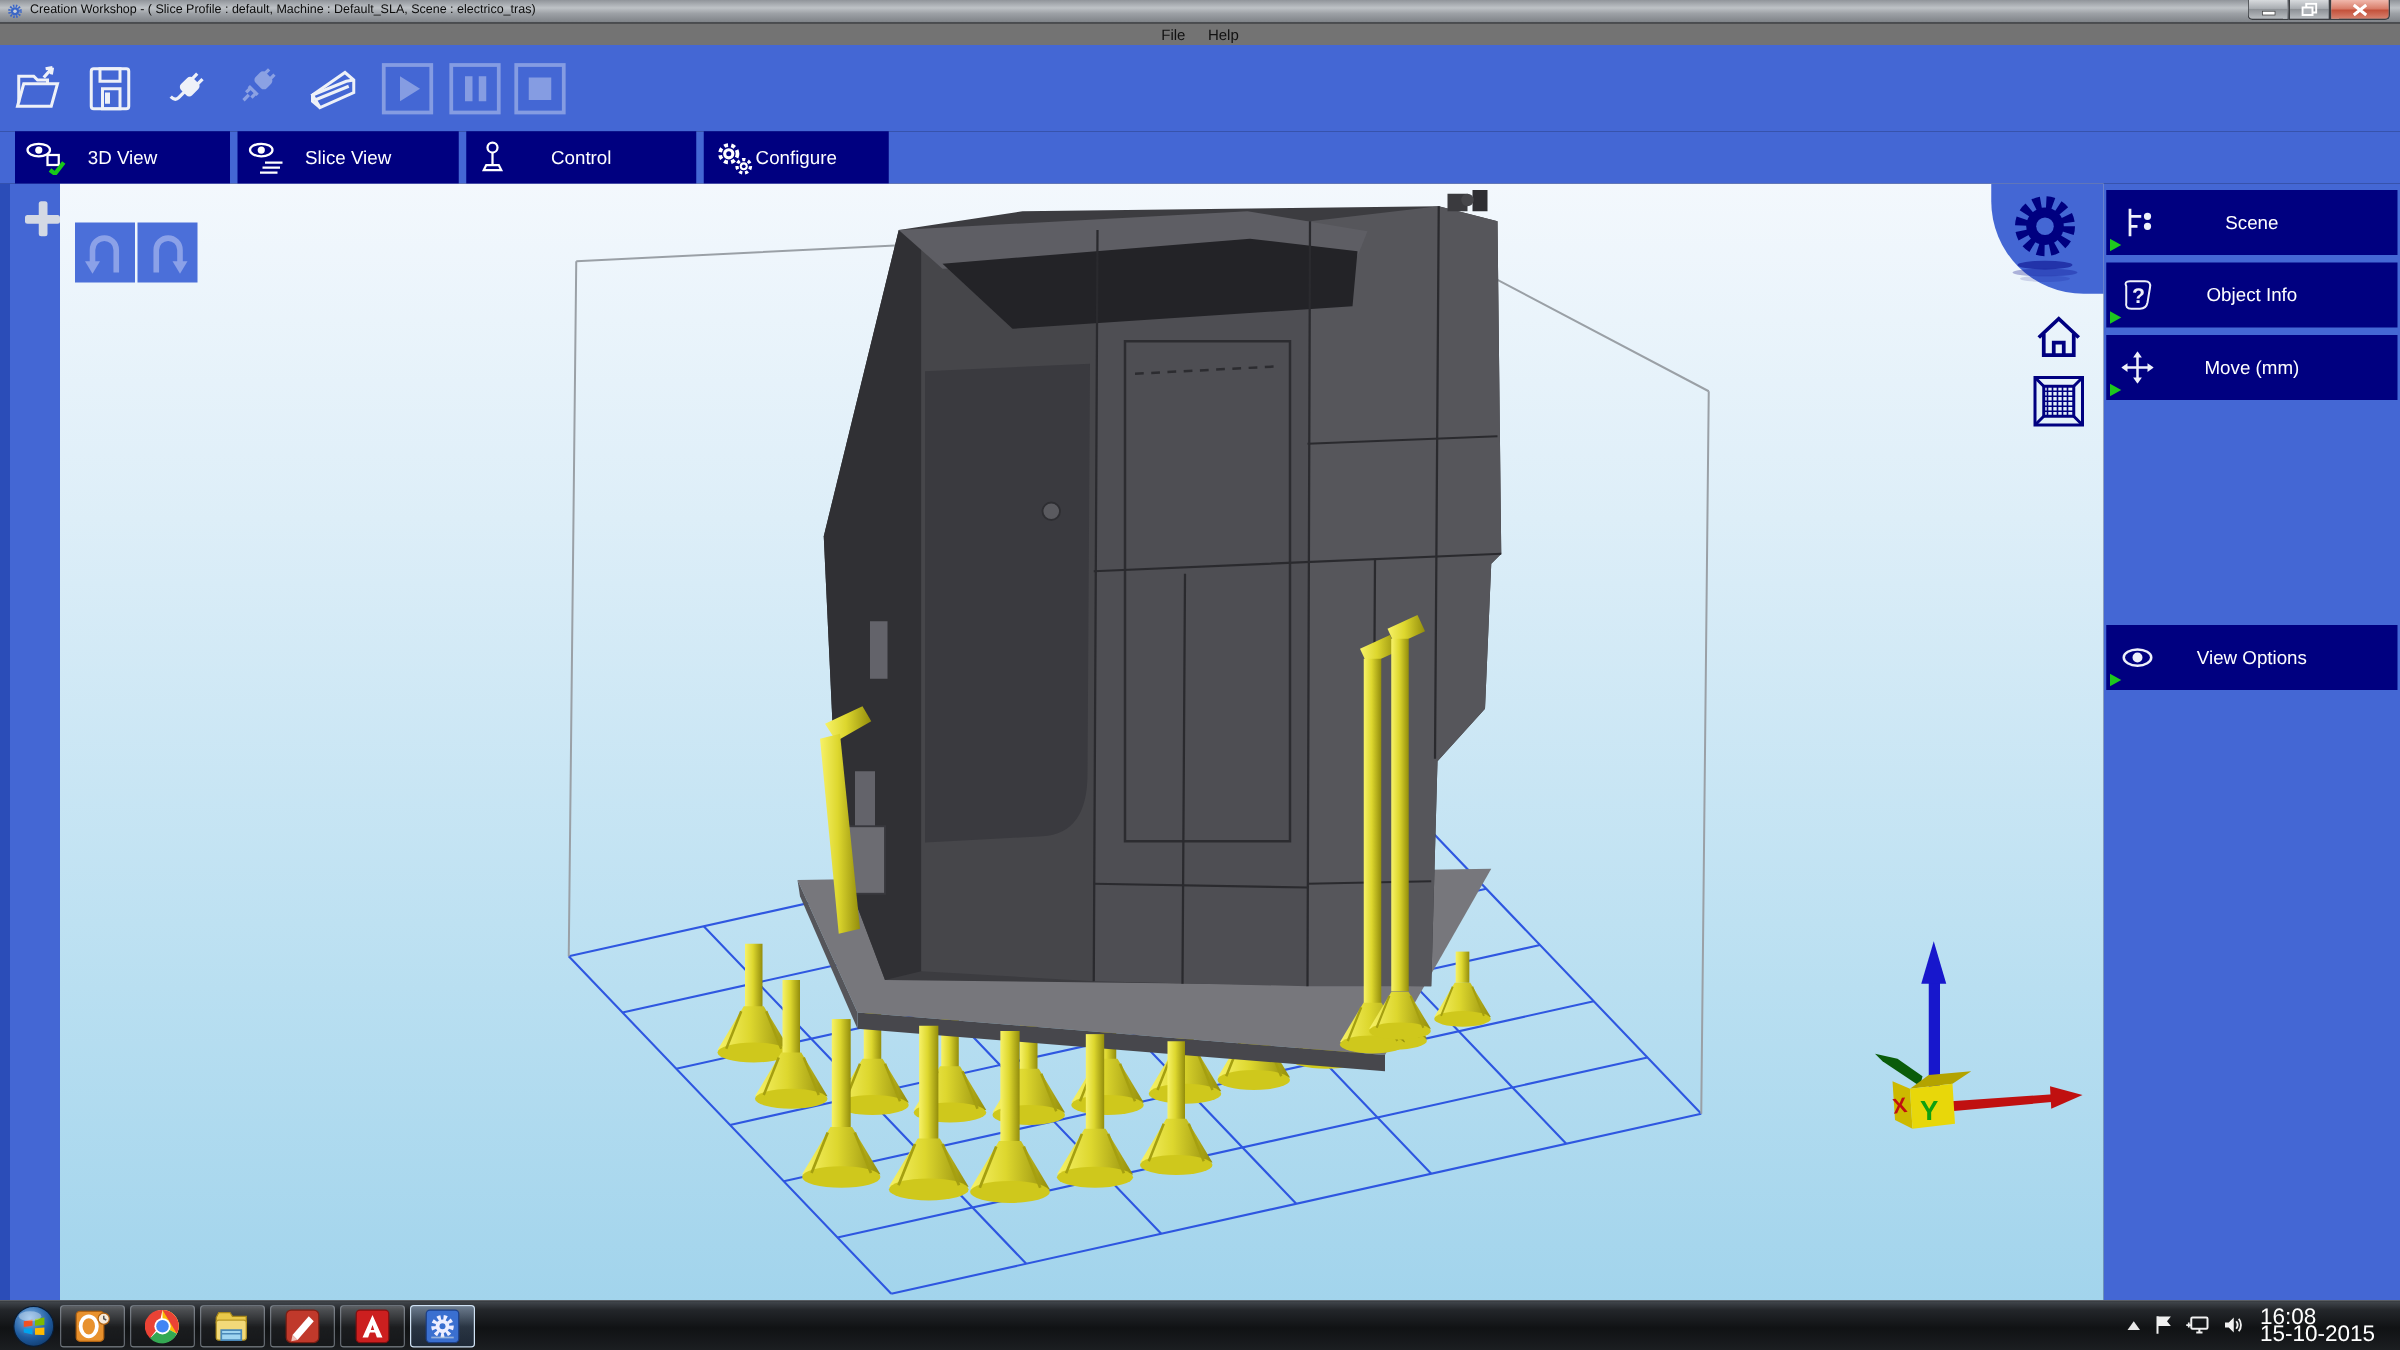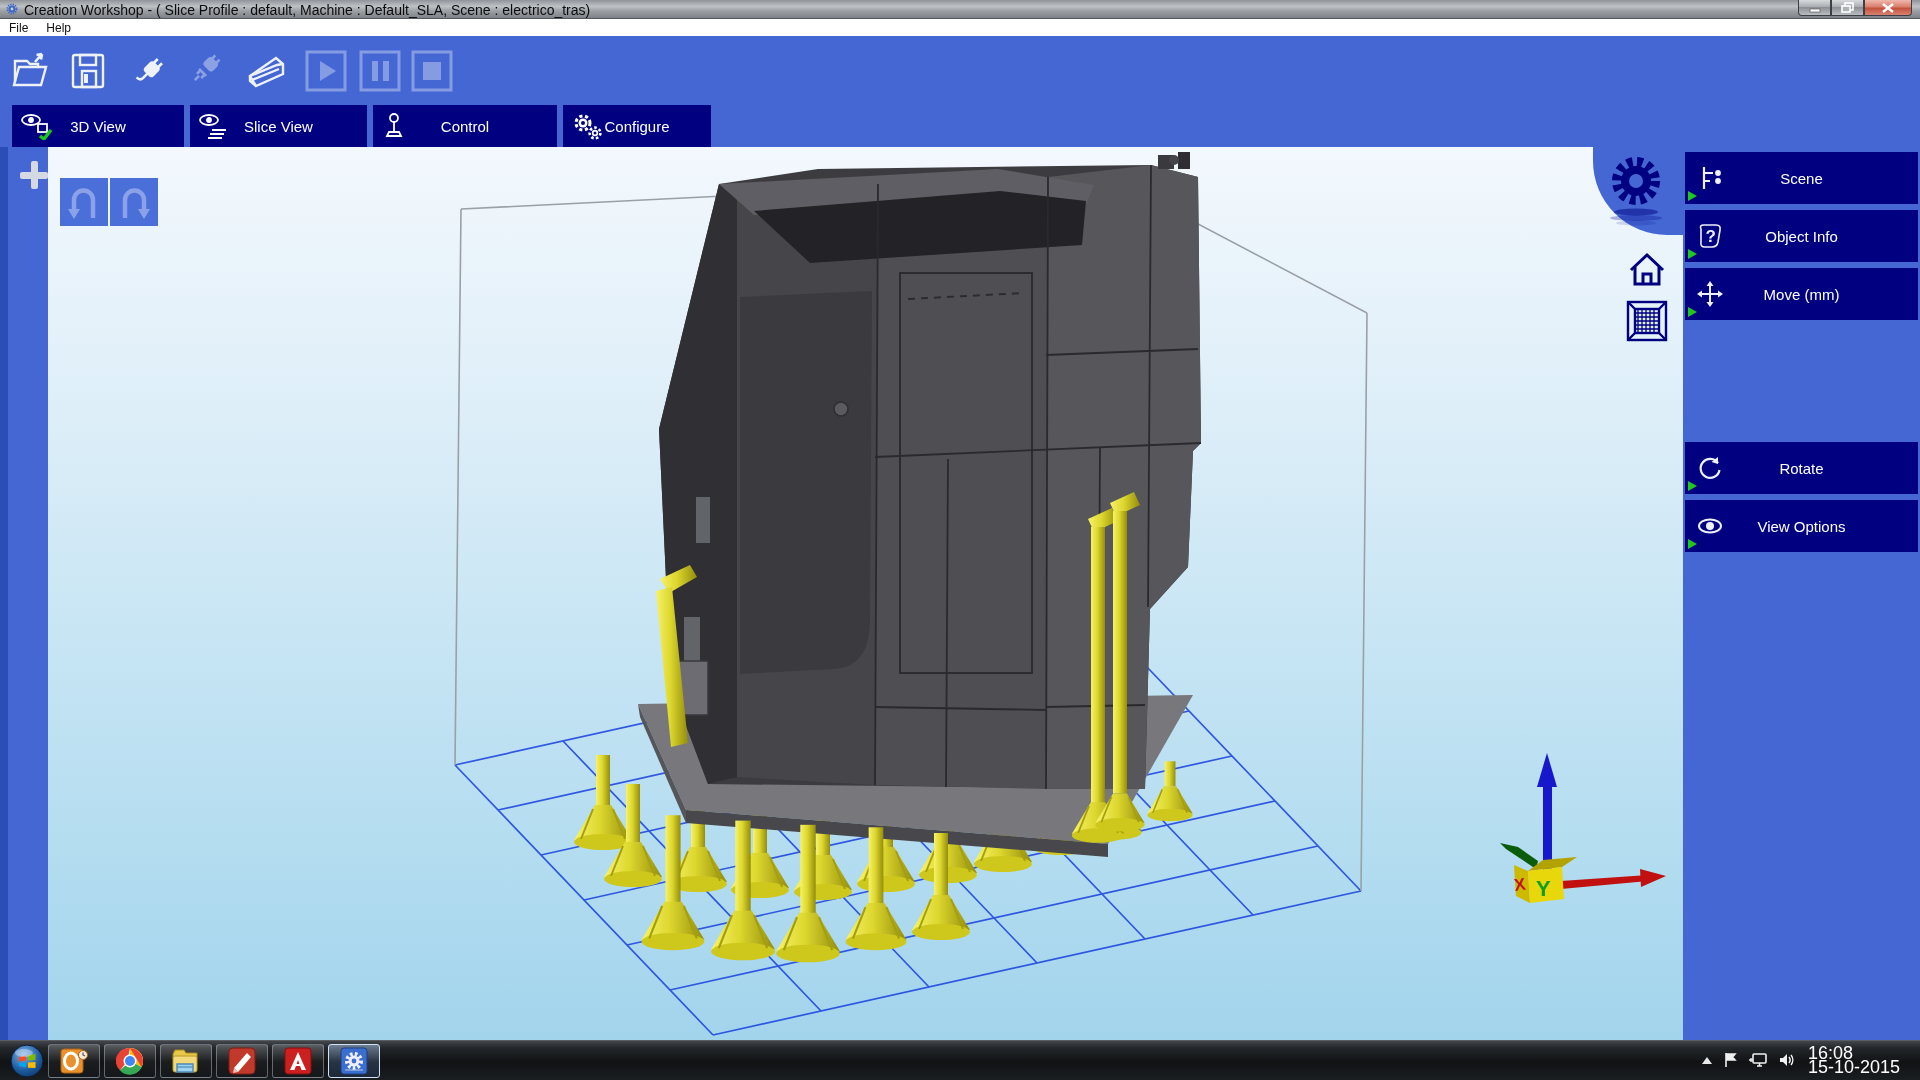--- a/index.html
+++ b/index.html
@@ -2,31 +2,31 @@
 <html><head>
 <meta charset="utf-8">
 <style>
   html,body{margin:0;padding:0;width:1920px;height:1080px;overflow:hidden;
     font-family:"Liberation Sans",sans-serif;background:#000;}
   .abs{position:absolute;}
   
   #titlebar{left:0;top:0;width:1920px;height:18px;
     background:linear-gradient(180deg,#90949a 0%,#bec2c6 35%,#9da1a6 60%,#7e8287 100%);
     border-bottom:1px solid #55585c;}
-  #title-text{left:24px;top:2px;font-size:14px;color:#0b0b0b;white-space:nowrap;}
+  #title-text{left:24px;top:2px;font-size:10px;color:#0b0b0b;white-space:nowrap;}
   #app-icon{left:5px;top:2px;width:14px;height:14px;}
   .winbtns{top:0;right:8px;height:16px;display:flex;position:absolute;}
   .winbtn{width:31px;height:15px;border:1px solid #3c3f43;border-top:none;
     background:linear-gradient(180deg,#d7dadd 0%,#a9adb2 45%,#8d9196 50%,#b9bdc1 100%);
     display:flex;align-items:center;justify-content:center;}
   .winbtn.first{border-radius:0 0 0 4px;}
   .winbtn.close{width:46px;border-radius:0 0 4px 0;
     background:linear-gradient(180deg,#f0b8ac 0%,#d97f6c 45%,#c4523c 55%,#d8826f 100%);}
   
-  #menubar{left:0;top:19px;width:1920px;height:17px;background:#ffffff;display:flex;align-items:center;}
+  #menubar{left:0;top:19px;width:1920px;height:17px;background:#737373;display:flex;align-items:center;justify-content:center;}
   .menu-item{font-size:12px;color:#111;padding:0 9px;}
   
   #toolbar{left:0;top:36px;width:1920px;height:69px;background:#4467d4;}
   .tbtn{position:absolute;top:11px;width:48px;height:48px;display:flex;align-items:center;justify-content:center;}
   .dim{opacity:.42;}
   
   #tabbar{left:0;top:105px;width:1920px;height:42px;background:#4467d4;}
   .tab{position:absolute;top:0;height:42px;background:#000080;display:flex;align-items:center;color:#fff;font-size:15px;}
   .tab .ticon{position:absolute;left:8px;top:7px;}
   .tab .tlabel{width:100%;text-align:center;padding-left:0;}
@@ -419,28 +419,20 @@
     <span class="gmark"></span>
   </div>
   <div class="sbtn" style="top:121px">
     <svg class="sicon" viewBox="0 0 26 26" fill="#eef0fa" stroke="#eef0fa" stroke-width="2">
       <path d="M13,4 V22 M4,13 H22" fill="none"></path>
       <path d="M13,0 L9.5,5 H16.5 Z M13,26 L9.5,21 H16.5 Z M0,13 L5,9.5 V16.5 Z M26,13 L21,9.5 V16.5 Z" stroke="none"></path>
     </svg>
     <span>Move (mm)</span>
     <span class="gmark"></span>
   </div>
-  <div class="sbtn" style="top:295px">
-    <svg class="sicon" viewBox="0 0 26 26" fill="none" stroke="#eef0fa" stroke-width="2.2">
-      <path d="M21,8 A9.5,9.5 0 1 0 22.5,15"></path>
-      <path d="M21,2 L21,9 L14.5,7 Z" fill="#eef0fa" stroke="none"></path>
-    </svg>
-    <span>Rotate</span>
-    <span class="gmark"></span>
-  </div>
   <div class="sbtn" style="top:353px">
     <svg class="sicon" viewBox="0 0 26 26" fill="none" stroke="#eef0fa" stroke-width="2">
       <ellipse cx="13" cy="13" rx="11" ry="6.5"></ellipse>
         <circle cx="13" cy="13" r="3" fill="#eef0fa"></circle>
     </svg>
     <span>View Options</span>
     <span class="gmark"></span>
   </div>
 </div>
 

